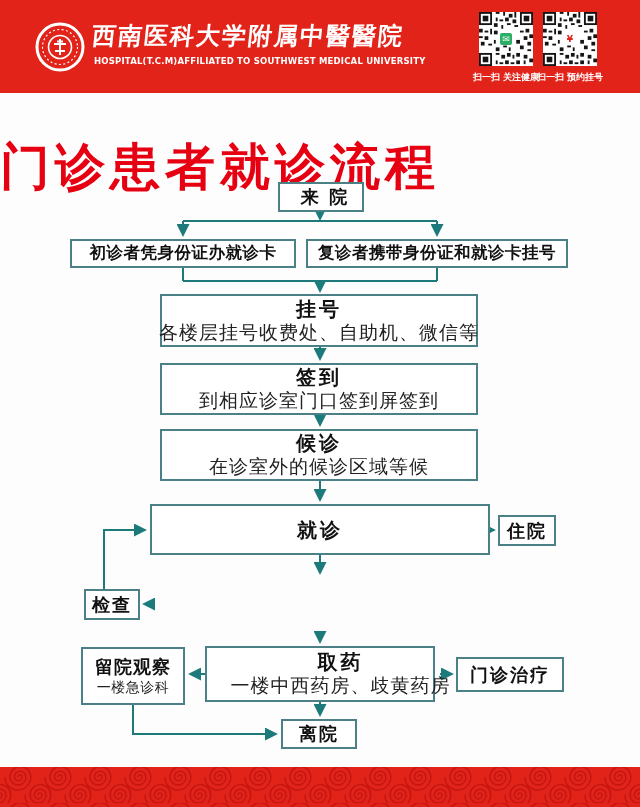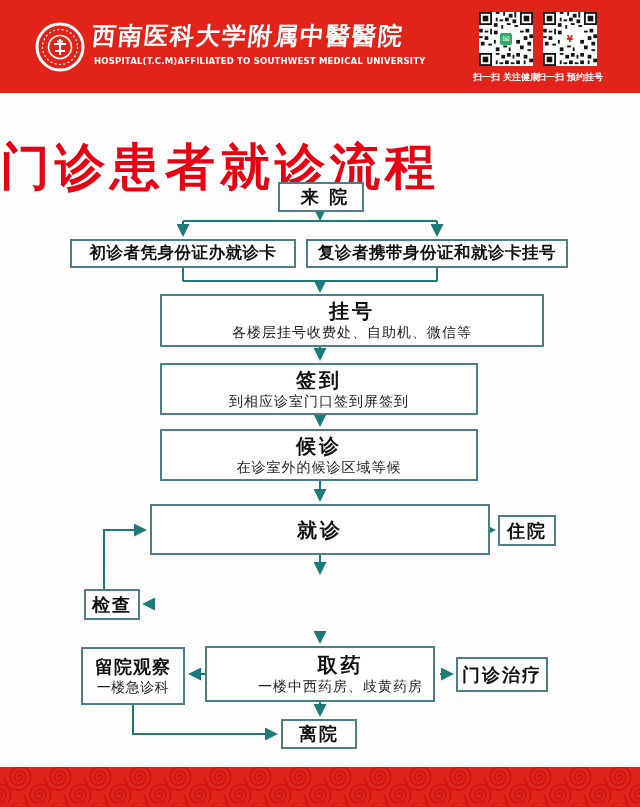--- a/index.html
+++ b/index.html
@@ -24,40 +24,40 @@
   
   .title{position:absolute;top:100px;left:0;width:640px;text-align:left;
     font-size:50px;font-weight:bold;color:#e60012;letter-spacing:5px;z-index:2;}
 
   
   .connectors{position:absolute;left:0;top:0;z-index:1;pointer-events:none;}
   .node{position:absolute;background:#fff;border:2px solid #4b8186;box-sizing:border-box;
     display:flex;flex-direction:column;align-items:center;justify-content:center;
     text-align:center;z-index:2;}
   .nlabel{font-weight:bold;font-size:20px;letter-spacing:3px;color:#111;line-height:1.1;}
-  .nsub{font-size:14px;color:#222;letter-spacing:1px;margin-top:2px;line-height:1.15;white-space:nowrap;}
+  .nsub{font-size:19px;color:#222;letter-spacing:1px;margin-top:2px;line-height:1.15;white-space:nowrap;}
   .single .nlabel{font-size:18px;letter-spacing:2px;}
   .idbox .nlabel{font-size:16.5px;letter-spacing:.5px;white-space:nowrap;}
   .obs .nlabel{font-size:18px;letter-spacing:1px;}
   .obs .nsub{font-size:14px;letter-spacing:.5px;}
 
   
   .n-arrive{left:278px;top:182px;width:86px;height:30px;padding-left:8px;}
   .n-first{left:70px;top:239px;width:226px;height:29px;}
   .n-return{left:306px;top:239px;width:262px;height:29px;}
-  .n-register{left:160px;top:294px;width:384px;height:53px;}
+  .n-register{left:160px;top:294px;width:318px;height:53px;}
   .n-signin{left:160px;top:363px;width:318px;height:52px;}
   .n-wait{left:160px;top:429px;width:318px;height:52px;}
   .n-consult{left:150px;top:504px;width:340px;height:51px;}
   .n-hosp{left:498px;top:515px;width:58px;height:31px;}
   .n-pay{left:150px;top:577px;width:340px;height:54px;}
   .n-exam{left:84px;top:589px;width:56px;height:31px;}
   .n-pharm{left:205px;top:646px;width:230px;height:56px;padding-left:41px;}
   .n-obs{left:81px;top:647px;width:104px;height:58px;}
-  .n-treat{left:456px;top:657px;width:92px;height:35px;}
+  .n-treat{left:456px;top:657px;width:108px;height:35px;}
   .n-leave{left:281px;top:719px;width:76px;height:30px;}
 
   
   .footband{position:absolute;left:0;bottom:0;width:640px;height:40px;z-index:3;}
 </style>
 </head>
 <body>
 
 <div class="page">
 

